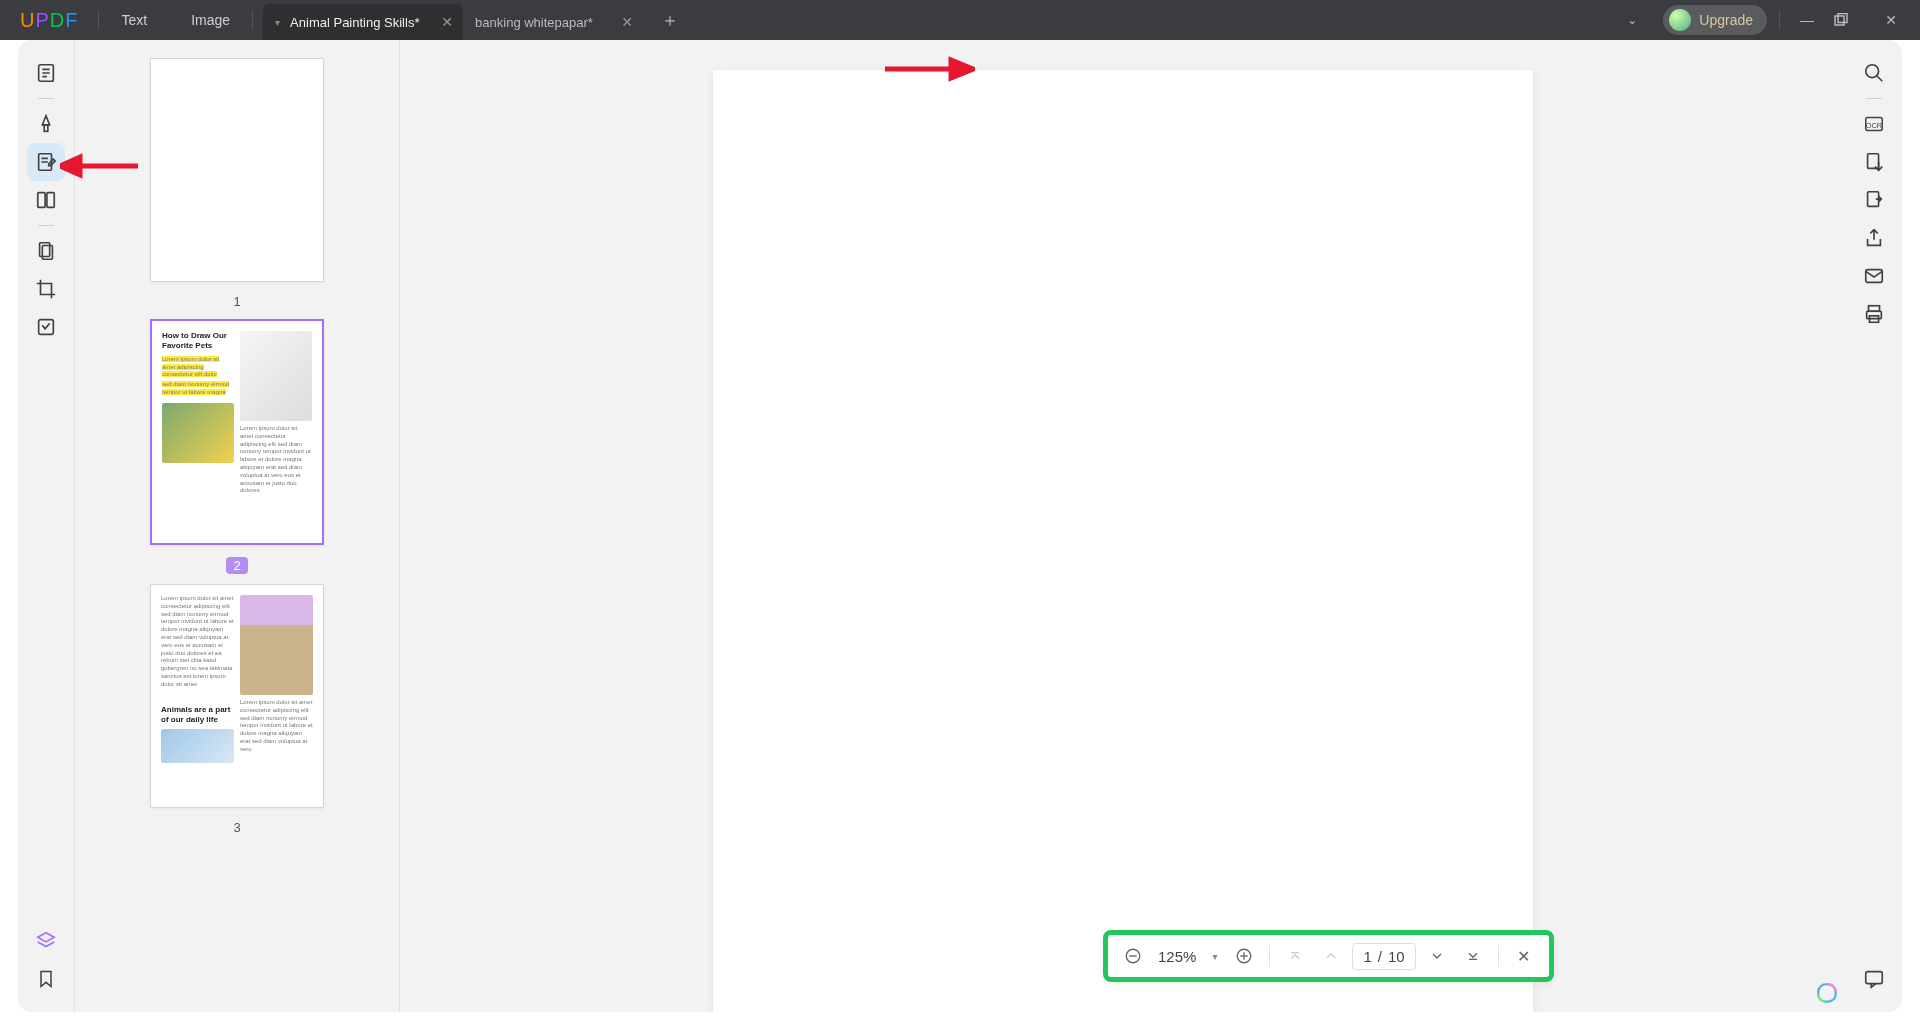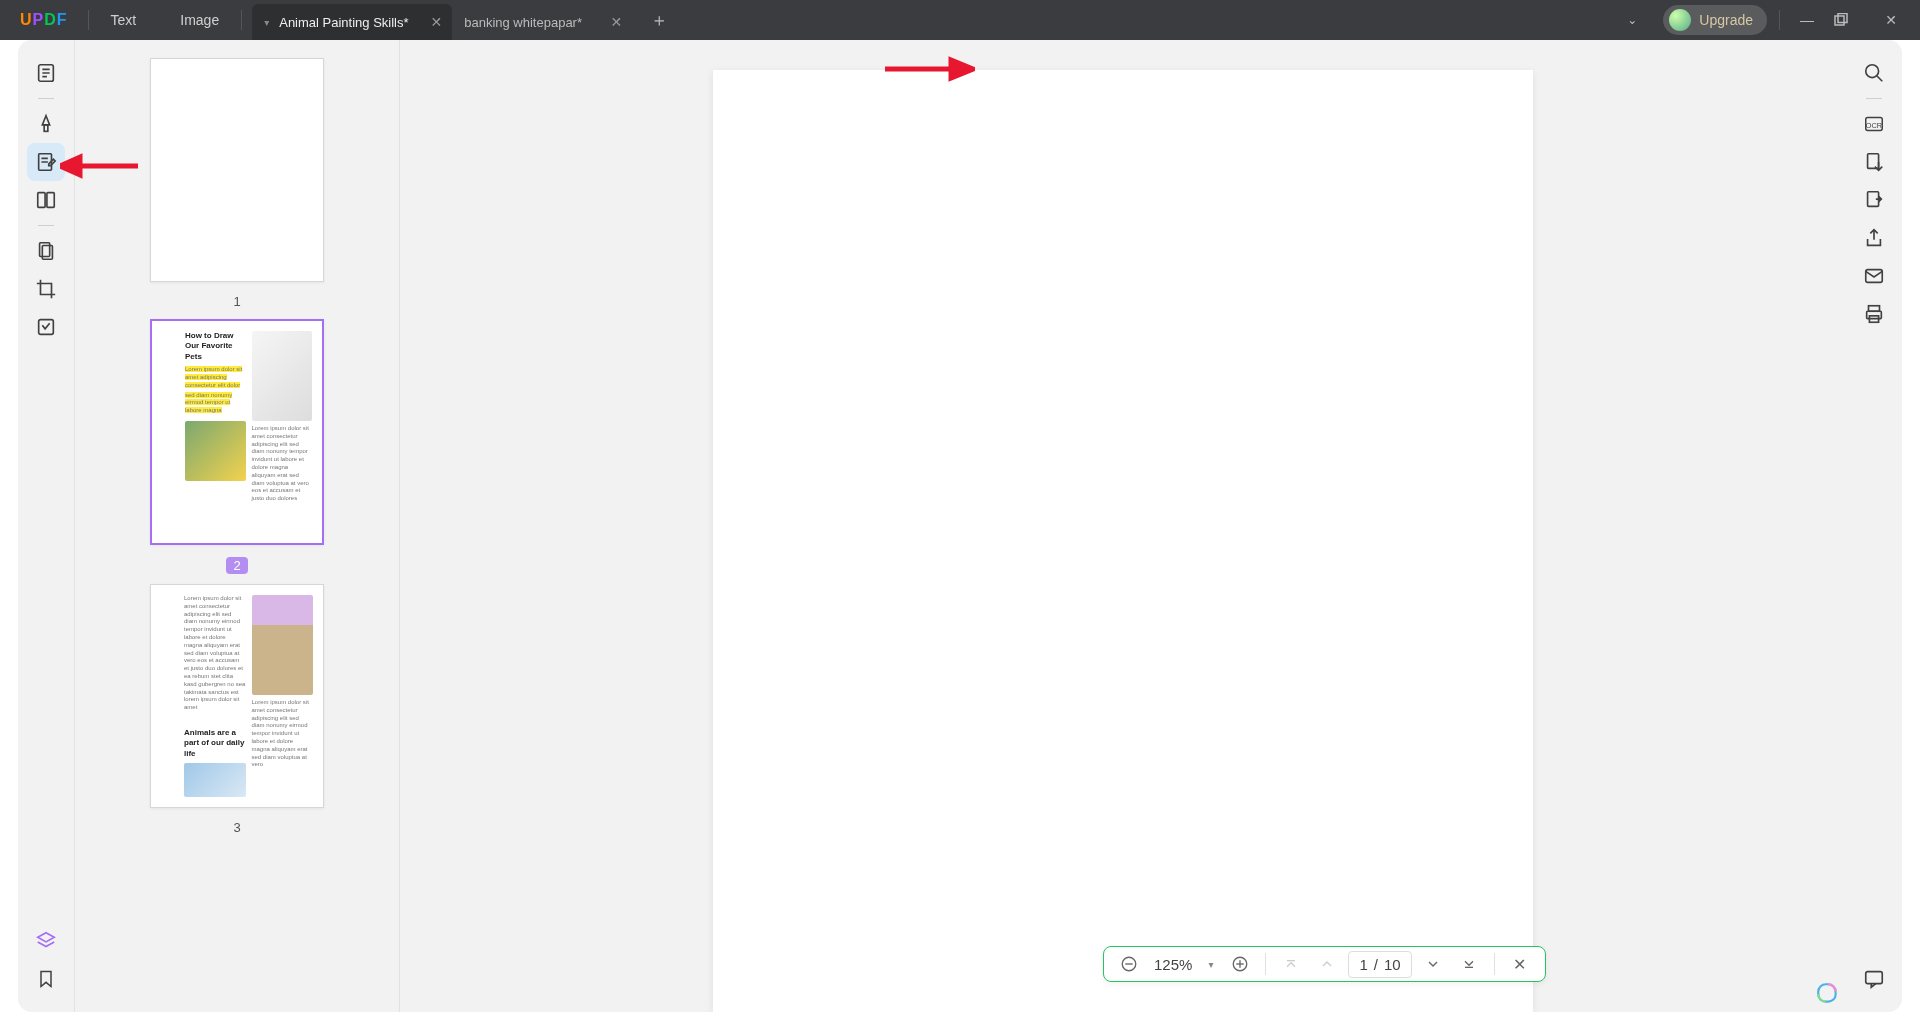--- a/index.html
+++ b/index.html
@@ -1,20 +1,20 @@
 <!DOCTYPE html>
 <html><head>
 <meta charset="utf-8">
 <style>
 * { margin: 0; padding: 0; box-sizing: border-box; font-family: -apple-system, BlinkMacSystemFont, "Segoe UI", Arial, sans-serif; }
 body { background: #fff; width: 1920px; height: 1030px; overflow: hidden; position: relative; }
 
 
 .titlebar { height: 40px; background: #3b3c3f; display: flex; align-items: center; color: #ccc; }
-.logo { padding: 0 20px; font-weight: bold; font-size: 16px; letter-spacing: 1px; }
+.logo { padding: 0 20px; font-weight: normal; font-size: 20px; letter-spacing: 1px; }
 .logo span:nth-child(1){color:#ff8800}.logo span:nth-child(2){color:#a050ff}.logo span:nth-child(3){color:#00c853}.logo span:nth-child(4){color:#2196f3}
 .menu-divider { width: 1px; height: 20px; background: #555; }
 .menu-item { padding: 0 22px; font-size: 14px; color: #d0d0d0; cursor: pointer; }
 .tabs { display: flex; align-items: stretch; height: 40px; margin-left: 10px; }
 .tab { display: flex; align-items: center; padding: 0 12px; font-size: 13px; color: #bbb; position: relative; min-width: 200px; background: #4a4b4e; border-top-left-radius: 6px; border-top-right-radius: 6px; margin-top: 4px; }
 .tab.active { background: #2e2f31; color: #eee; }
 .tab.inactive { background: transparent; min-width: 180px; }
 .tab .dd { margin-right: 10px; color: #888; font-size: 10px; }
 .tab .close { position: absolute; right: 10px; font-size: 14px; color: #999; }
 .tab-add { display: flex; align-items: center; padding: 0 18px; color: #bbb; font-size: 18px; }
@@ -29,21 +29,21 @@
 
 
 .left-tools { width: 56px; background: #f2f2f2; display: flex; flex-direction: column; align-items: center; padding-top: 14px; gap: 0; }
 .tbtn { width: 38px; height: 38px; border-radius: 8px; display: flex; align-items: center; justify-content: center; cursor: pointer; color: #414141; }
 .tbtn.active { background: #d8e9f7; }
 .tsep { width: 16px; height: 1px; background: #cfcfcf; margin: 6px 0; }
 .left-tools .spacer { flex: 1; }
 
 
 .thumb-panel { width: 326px; background: #f2f2f2; border-left: 1px solid #e2e2e2; border-right: 1px solid #e2e2e2; overflow-y: auto; padding: 18px 0 40px; display: flex; flex-direction: column; align-items: center; gap: 10px; }
-.thumb { width: 174px; background: #fff; border: 1px solid #d6d6d6; box-shadow: 0 1px 3px rgba(0,0,0,.06); position: relative; padding-left: 23px; }
+.thumb { width: 174px; background: #fff; border: 1px solid #d6d6d6; box-shadow: 0 1px 3px rgba(0,0,0,.06); position: relative; }
 .thumb.blank { height: 224px; }
 .thumb.selected { border: 2px solid #a46ef5; }
 .thumb-num { font-size: 13px; color: #555; margin-top: 2px; }
 .thumb-num.badge { background: #b38df2; color: #fff; border-radius: 4px; padding: 1px 7px; }
 .thumb-content { padding: 10px; font-size: 6px; line-height: 1.3; color: #777; display: grid; grid-template-columns: 1fr 1fr; gap: 6px; }
 .tc-title { font-weight: bold; color: #222; font-size: 8px; }
 .tc-hl { background: #ffeb3b; display: inline; }
 .tc-img { background: #eee; border-radius: 2px; }
 .dog-sketch { background: linear-gradient(135deg,#f5f5f5,#ddd); }
 .plate-img { background: linear-gradient(135deg,#7ba86f,#f3d24e); }
@@ -56,21 +56,21 @@
 .edit-toolbar { margin-top: 14px; display: flex; gap: 30px; align-items: center; }
 .edit-tool { display: flex; align-items: center; gap: 8px; padding: 6px 14px; border-radius: 6px; font-size: 15px; color: #555; cursor: pointer; }
 .edit-tool.active { background: #eadcff; color: #8a3ff0; }
 .edit-tool svg { width: 20px; height: 20px; }
 .page-canvas { width: 820px; height: 1060px; background: #fff; margin-top: 30px; box-shadow: 0 2px 8px rgba(0,0,0,0.08); }
 
 
 .right-tools { width: 56px; background: #f2f2f2; display: flex; flex-direction: column; align-items: center; padding-top: 14px; gap: 0; }
 
 
-.page-bar { position: absolute; bottom: 30px; left: 50%; transform: translateX(-20px); background: #fff; border: 1px solid #22c55e; border-radius: 8px; height: 36px; display: flex; align-items: center; padding: 0 10px; gap: 6px; box-shadow: 0 2px 6px rgba(0,0,0,.06); }
+.page-bar { position: absolute; bottom: 30px; left: 50%; transform: translateX(-20px); background: #fff; border: 5px solid #22c55e; border-radius: 8px; height: 52px; display: flex; align-items: center; padding: 0 10px; gap: 6px; box-shadow: 0 2px 6px rgba(0,0,0,.06); }
 .pb-btn { width: 30px; height: 30px; display: flex; align-items: center; justify-content: center; color: #666; cursor: pointer; border-radius: 4px; }
 .pb-btn.disabled { color: #ccc; cursor: default; }
 .pb-zoom { font-size: 15px; color: #444; padding: 0 4px; }
 .pb-caret { font-size: 10px; color: #888; padding: 0 6px; }
 .pb-sep { width: 1px; height: 22px; background: #e0e0e0; margin: 0 4px; }
 .pb-page-box { border: 1px solid #ddd; border-radius: 4px; padding: 4px 10px; font-size: 15px; color: #444; display: flex; gap: 6px; }
 
 
 .arrow-left { position: absolute; top: 153px; left: 60px; z-index: 50; }
 .arrow-top { position: absolute; top: 56px; left: 885px; z-index: 50; }

